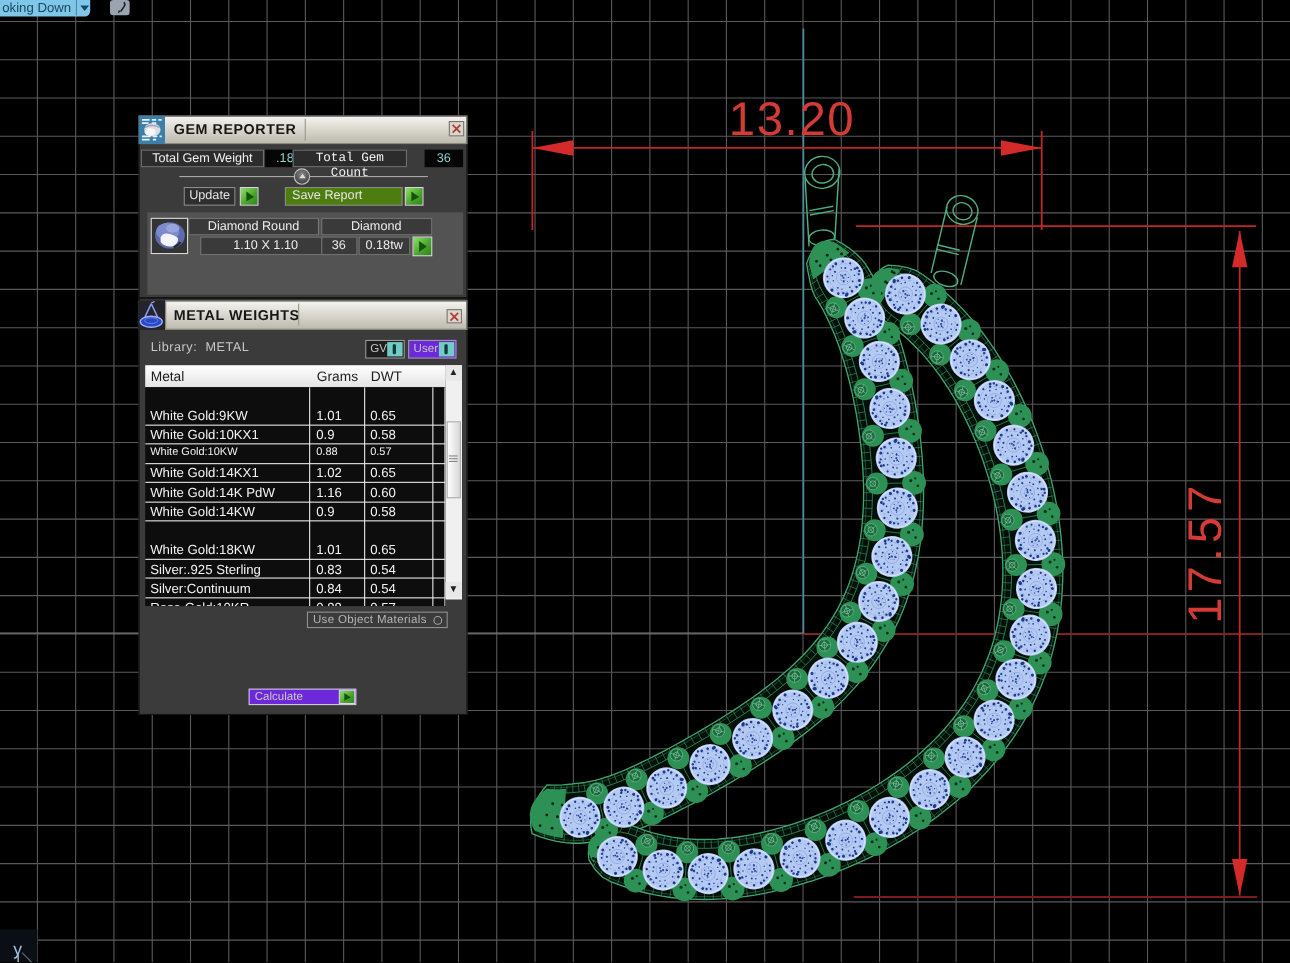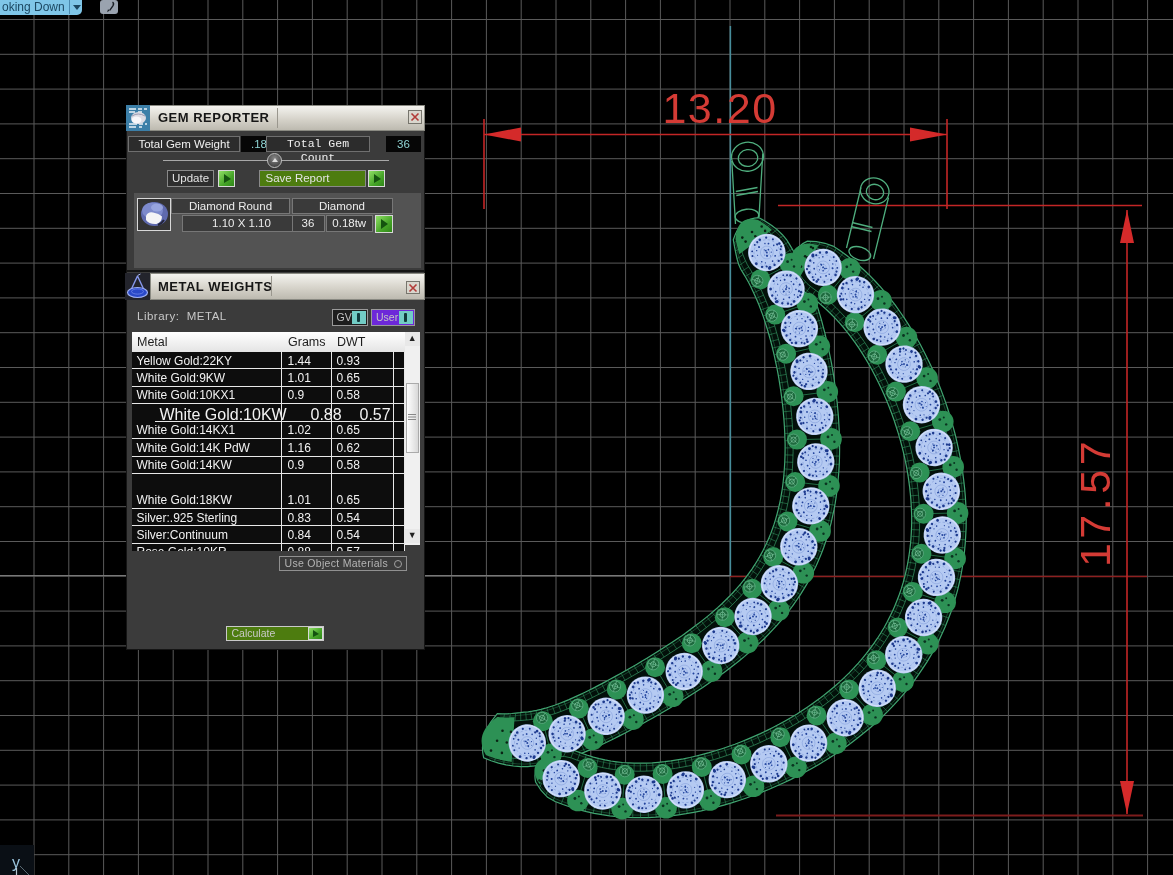--- a/index.html
+++ b/index.html
@@ -377,49 +377,44 @@
         <div style="position:absolute;left:5px;top:2px;width:3px;height:8.5px;background:#123a3c;border-radius:1px;"></div>
       </div></div>
     <div style="position:absolute;left:371px;top:309px;width:43.5px;height:16.5px;background:#6d28d9;border:1px solid #9a9a9a;box-sizing:border-box;font-family:'Liberation Sans',sans-serif;font-size:10.5px;color:#c4c4c4;line-height:14px;padding-left:4px;">User<div style="position:absolute;right:1px;top:1px;width:13.5px;height:12.5px;background:#72ccc5;">
         <div style="position:absolute;left:5px;top:2px;width:3px;height:8.5px;background:#123a3c;border-radius:1px;"></div>
       </div></div>
     <div style="position:absolute;left:131.5px;top:331.5px;width:273px;height:20.5px;background:linear-gradient(#ffffff,#e4e4e4);font-family:'Liberation Sans',sans-serif;"></div>
     <div style="position:absolute;left:137px;top:334.5px;font-family:'Liberation Sans',sans-serif;font-size:12.5px;color:#1d1d1d;">Metal</div>
     <div style="position:absolute;left:288px;top:334.5px;font-family:'Liberation Sans',sans-serif;font-size:12.5px;color:#1d1d1d;">Grams</div>
     <div style="position:absolute;left:337px;top:334.5px;font-family:'Liberation Sans',sans-serif;font-size:12.5px;color:#1d1d1d;">DWT</div>
     <div style="position:absolute;left:131.5px;top:352px;width:273px;height:199px;background:#0d0d0d;overflow:hidden;">
-      <div style="position:absolute;left:0;top:0.0px;width:273px;height:17.45px;border-bottom:1px solid #e8e8e8;box-sizing:border-box;font-family:'Liberation Sans',sans-serif;font-size:12px;color:#f2f2f2;">
-        <span style="position:absolute;left:5px;top:1.5px;">Yellow Gold:22KY</span>
-        <span style="position:absolute;left:156px;top:1.5px;">1.44</span>
-        <span style="position:absolute;left:205px;top:1.5px;">0.93</span>
-      </div>
       <div style="position:absolute;left:0;top:17.4px;width:273px;height:17.45px;border-bottom:1px solid #e8e8e8;box-sizing:border-box;font-family:'Liberation Sans',sans-serif;font-size:12px;color:#f2f2f2;">
         <span style="position:absolute;left:5px;top:1.5px;">White Gold:9KW</span>
         <span style="position:absolute;left:156px;top:1.5px;">1.01</span>
         <span style="position:absolute;left:205px;top:1.5px;">0.65</span>
       </div>
       <div style="position:absolute;left:0;top:34.9px;width:273px;height:17.45px;border-bottom:1px solid #e8e8e8;box-sizing:border-box;font-family:'Liberation Sans',sans-serif;font-size:12px;color:#f2f2f2;">
         <span style="position:absolute;left:5px;top:1.5px;">White Gold:10KX1</span>
         <span style="position:absolute;left:156px;top:1.5px;">0.9</span>
         <span style="position:absolute;left:205px;top:1.5px;">0.58</span>
       </div>
-      <div style="position:absolute;left:0;top:52.3px;width:273px;height:17.45px;border-bottom:1px solid #e8e8e8;box-sizing:border-box;font-family:'Liberation Sans',sans-serif;font-size:16px;color:#f2f2f2;margin-left:23px;">
+      <div style="position:absolute;left:0;top:52.3px;width:273px;height:17.45px;border-bottom:1px solid #e8e8e8;box-sizing:border-box;font-family:'Liberation Sans',sans-serif;font-size:10px;color:#f2f2f2;">
         <span style="position:absolute;left:5px;top:1.5px;">White Gold:10KW</span>
         <span style="position:absolute;left:156px;top:1.5px;">0.88</span>
         <span style="position:absolute;left:205px;top:1.5px;">0.57</span>
       </div>
       <div style="position:absolute;left:0;top:69.8px;width:273px;height:17.45px;border-bottom:1px solid #e8e8e8;box-sizing:border-box;font-family:'Liberation Sans',sans-serif;font-size:12px;color:#f2f2f2;">
         <span style="position:absolute;left:5px;top:1.5px;">White Gold:14KX1</span>
         <span style="position:absolute;left:156px;top:1.5px;">1.02</span>
         <span style="position:absolute;left:205px;top:1.5px;">0.65</span>
       </div>
       <div style="position:absolute;left:0;top:87.2px;width:273px;height:17.45px;border-bottom:1px solid #e8e8e8;box-sizing:border-box;font-family:'Liberation Sans',sans-serif;font-size:12px;color:#f2f2f2;">
         <span style="position:absolute;left:5px;top:1.5px;">White Gold:14K PdW</span>
         <span style="position:absolute;left:156px;top:1.5px;">1.16</span>
-        <span style="position:absolute;left:205px;top:1.5px;">0.62</span>
+        <span style="position:absolute;left:205px;top:1.5px;">0.60</span>
       </div>
       <div style="position:absolute;left:0;top:104.7px;width:273px;height:17.45px;border-bottom:1px solid #e8e8e8;box-sizing:border-box;font-family:'Liberation Sans',sans-serif;font-size:12px;color:#f2f2f2;">
         <span style="position:absolute;left:5px;top:1.5px;">White Gold:14KW</span>
         <span style="position:absolute;left:156px;top:1.5px;">0.9</span>
         <span style="position:absolute;left:205px;top:1.5px;">0.58</span>
       </div>
       <div style="position:absolute;left:0;top:139.6px;width:273px;height:17.45px;border-bottom:1px solid #e8e8e8;box-sizing:border-box;font-family:'Liberation Sans',sans-serif;font-size:12px;color:#f2f2f2;">
         <span style="position:absolute;left:5px;top:1.5px;">White Gold:18KW</span>
         <span style="position:absolute;left:156px;top:1.5px;">1.01</span>
         <span style="position:absolute;left:205px;top:1.5px;">0.65</span>
@@ -443,21 +438,21 @@
       <div style="position:absolute;left:199px;top:0;width:1px;height:199px;background:#e8e8e8;"></div>
       <div style="position:absolute;left:261px;top:0;width:1px;height:199px;background:#e8e8e8;"></div>
       <div style="position:absolute;left:272px;top:0;width:1px;height:199px;background:#e8e8e8;"></div>
     </div>
     <div style="position:absolute;left:405px;top:331.5px;width:14.5px;height:213px;background:#f0f0f0;"></div>
     <div style="position:absolute;left:405px;top:331.5px;width:14.5px;height:14px;background:#e8e8e8;text-align:center;line-height:12px;font-size:9px;color:#222;">▲</div>
     <div style="position:absolute;left:405px;top:529px;width:14.5px;height:14px;background:#e8e8e8;text-align:center;line-height:12px;font-size:9px;color:#222;">▼</div>
     <div style="position:absolute;left:405.5px;top:383px;width:13.5px;height:70px;background:linear-gradient(90deg,#ffffff,#d8d8d8);border:1px solid #aaa;box-sizing:border-box;"></div>
     <div style="position:absolute;left:408px;top:414px;width:8px;height:1px;background:#888;box-shadow:0 2.5px 0 #888,0 5px 0 #888;"></div>
     <div style="position:absolute;left:278.5px;top:556px;width:128.5px;height:15px;border:1px solid #909090;box-sizing:border-box;font-family:'Liberation Sans',sans-serif;font-size:10.5px;color:#b4b4b4;line-height:13px;padding-left:5px;letter-spacing:0.3px;">Use Object Materials<div style="position:absolute;right:4px;top:3px;width:8px;height:8px;border-radius:50%;border:1.2px solid #a0a0a0;box-sizing:border-box;"></div></div>
-    <div style="position:absolute;left:225.5px;top:625.5px;width:98px;height:15.5px;background:#4d7c0f;border:1px solid #c9c9c9;box-sizing:border-box;font-family:'Liberation Sans',sans-serif;font-size:10.5px;color:#c9c9c9;line-height:13px;padding-left:5px;">Calculate</div>
+    <div style="position:absolute;left:225.5px;top:625.5px;width:98px;height:15.5px;background:#6d28d9;border:1px solid #c9c9c9;box-sizing:border-box;font-family:'Liberation Sans',sans-serif;font-size:10.5px;color:#c9c9c9;line-height:13px;padding-left:5px;">Calculate</div>
     <div style="position:absolute;left:308px;top:626.5px;width:14.5px;height:13.5px;background:linear-gradient(135deg,#90e066,#46a428 60%,#2f8718);border:1px solid #d8d8d8;box-sizing:border-box;line-height:0;"><svg width="12.5" height="11.5">
         <path d="M4,2L4,9L10,6Z" fill="#14530f"></path>
       </svg></div>
     <div style="position:absolute;left:0px;top:0px;width:82px;height:14.5px;background:#7fc6e8;border-radius:0 0 5px 0;font-family:'Liberation Sans',sans-serif;font-size:12px;color:#1c4862;line-height:14px;padding-left:2px;box-sizing:border-box;">oking Down<div style="position:absolute;left:69px;top:0;width:1px;height:14px;background:#4a8ab0;"></div><div style="position:absolute;left:73px;top:5px;width:0;height:0;border-left:4px solid transparent;border-right:4px solid transparent;border-top:5px solid #1c4862;"></div></div>
     <div style="position:absolute;left:100px;top:0px;width:18px;height:14px;line-height:0;"><svg width="18" height="14">
         <rect width="18" height="14" rx="3" fill="#9aa3af"></rect>
         <path d="M12.5,2.2c1.2,0.8 1.3,2.2 0.4,3.6l-3.2,4.6" stroke="#1a1f26" stroke-width="1.4" fill="none"></path>
         <path d="M9.7,10.4l-2.6,1.9 0.9-3.1z" fill="#1a1f26"></path>
       </svg></div>
   </div>

